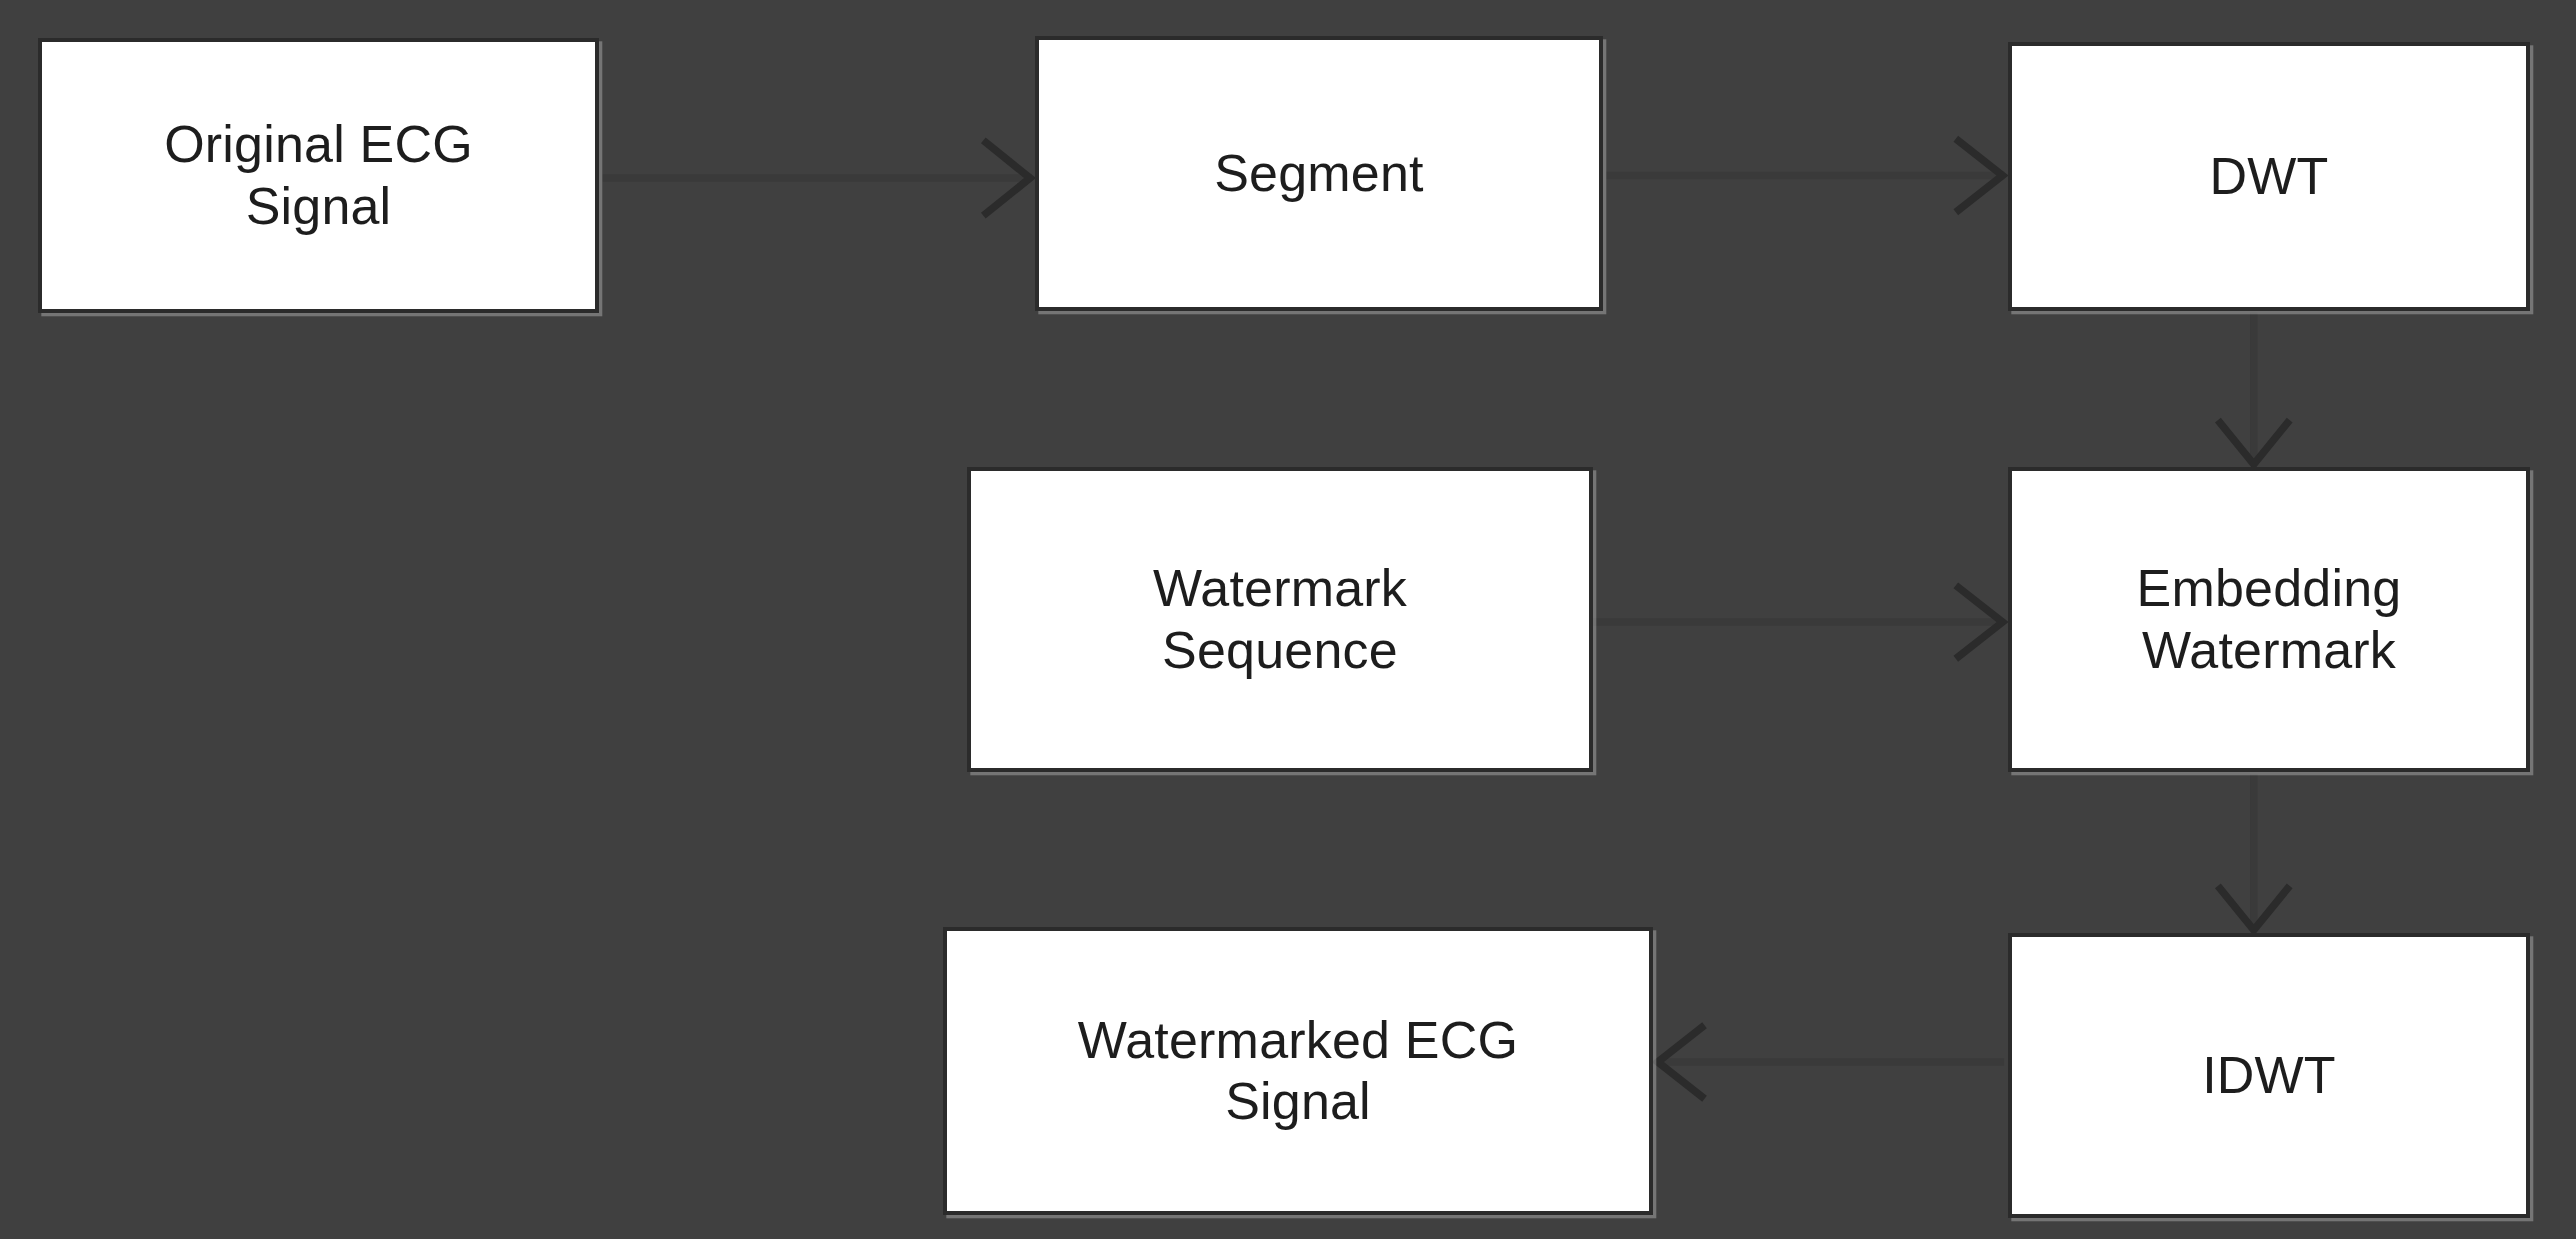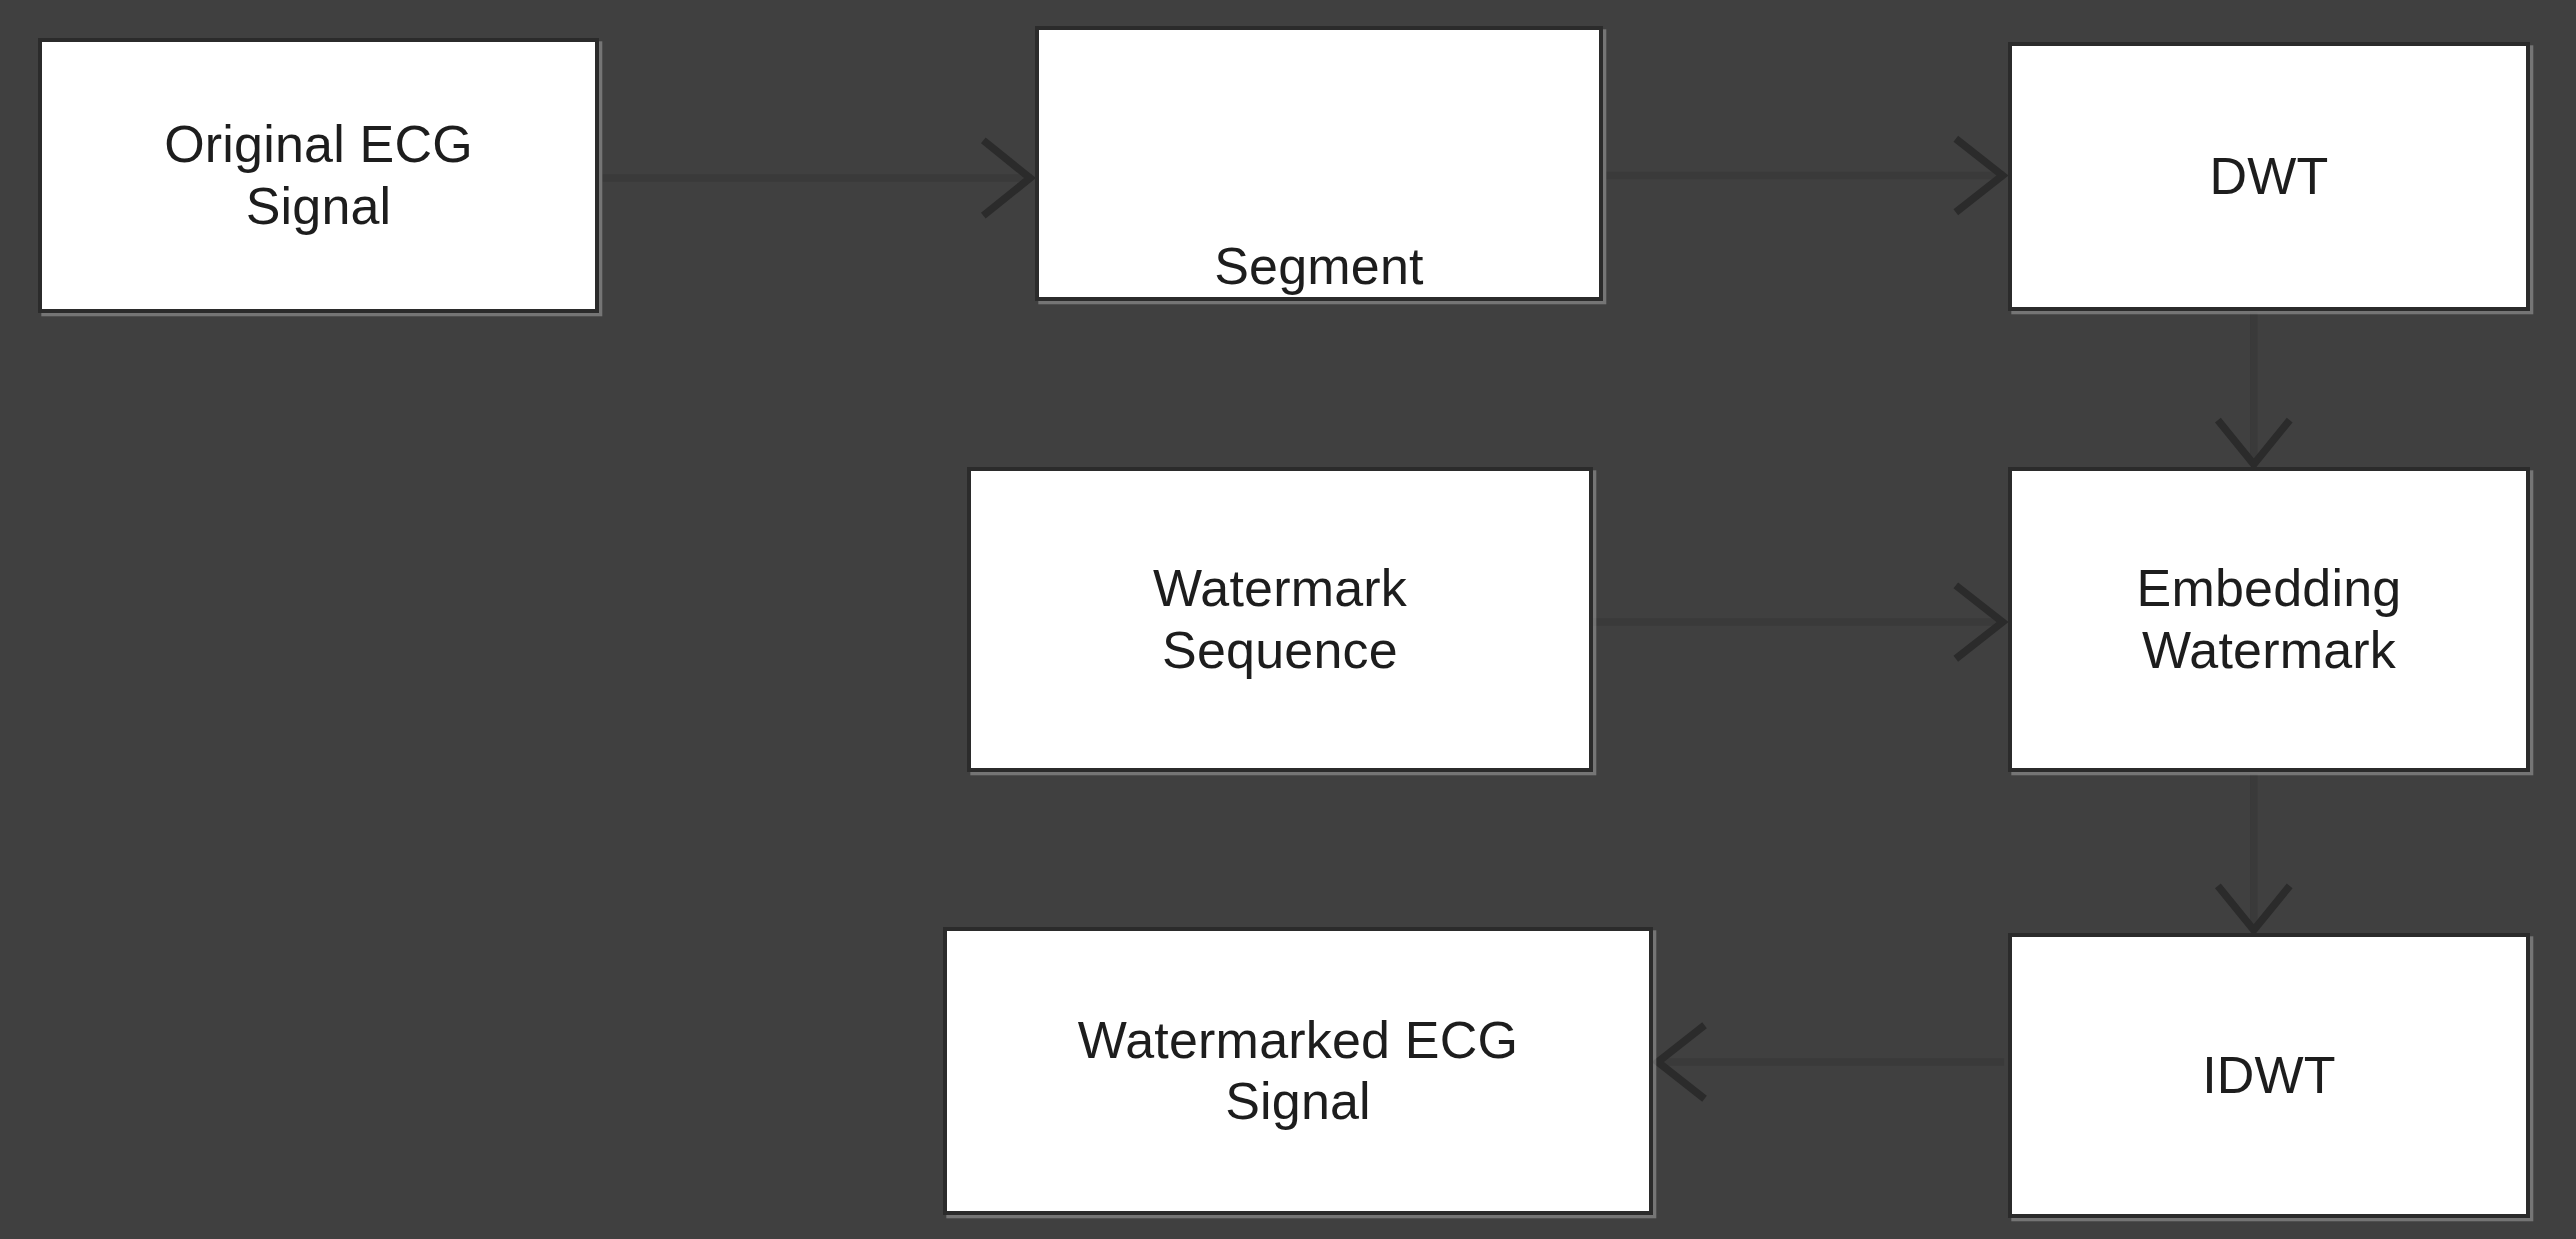--- a/index.html
+++ b/index.html
@@ -96,21 +96,21 @@
       <line class="arrow-line" x1="2401" y1="1272" x2="1984" y2="1272"></line>
       <polyline class="arrow-head" points="2042,1228 1986,1272 2042,1316"></polyline>
     </g>
   </svg>
 
   <div class="node-box" id="node-original-ecg-signal" style="left:38px; top:38px; width:561px; height:275px;">
     <div class="node-label">Original ECG
 Signal</div>
   </div>
 
-  <div class="node-box" id="node-segment" style="left:1035px; top:26px; width:568px; height:275px;align-items:flex-end;">
+  <div class="node-box" id="node-segment" style="left:1035px; top:36px; width:568px; height:275px;">
     <div class="node-label">Segment</div>
   </div>
 
   <div class="node-box" id="node-dwt" style="left:2008px; top:42px; width:522px; height:269px;">
     <div class="node-label">DWT</div>
   </div>
 
   <div class="node-box" id="node-watermark-sequence" style="left:967px; top:467px; width:626px; height:305px;">
     <div class="node-label">Watermark
 Sequence</div>

